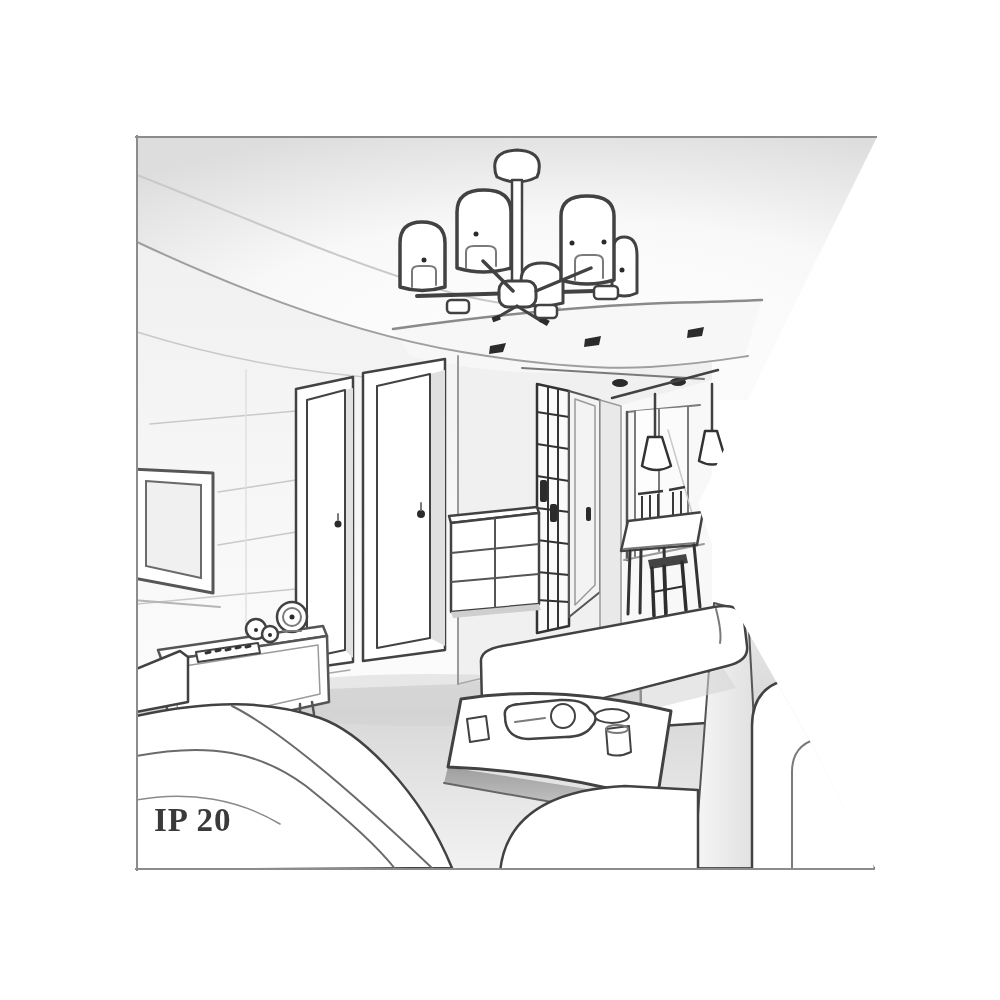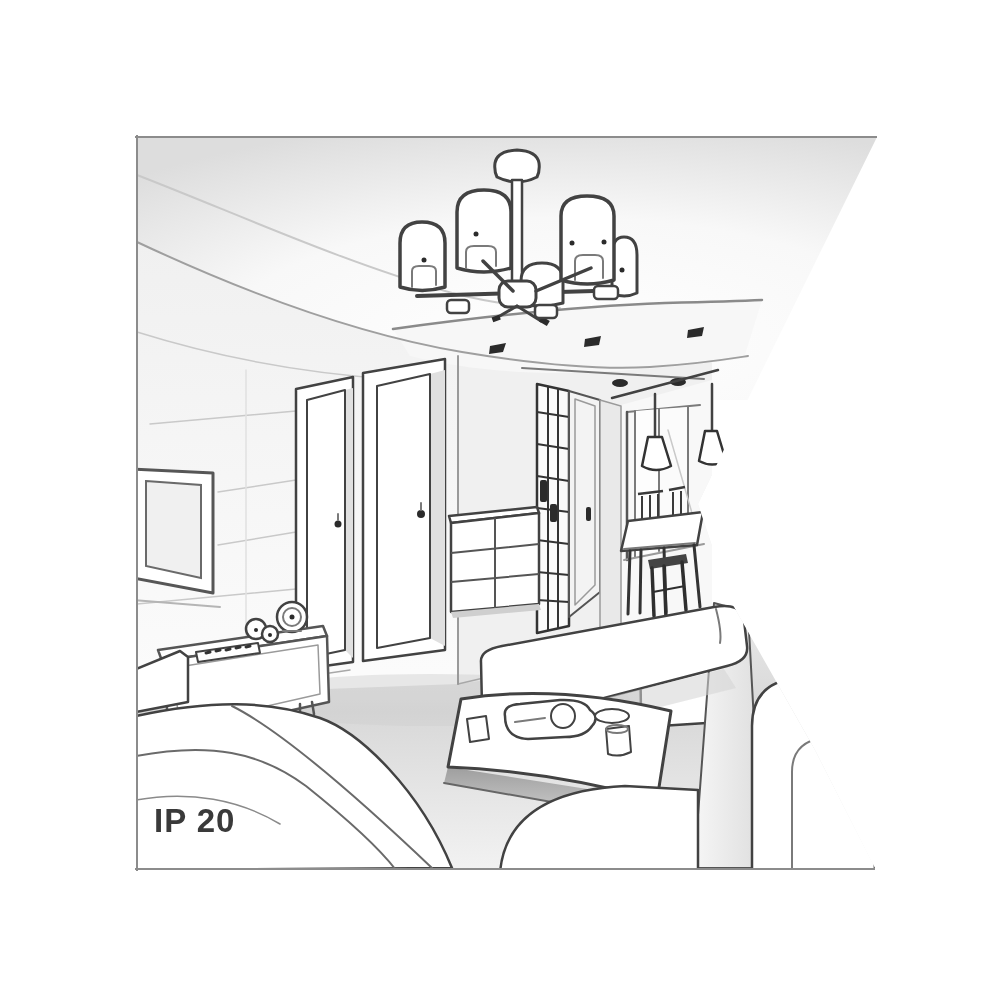--- a/index.html
+++ b/index.html
@@ -2,21 +2,21 @@
 <html style="--background: #ffffff; --border: #8c8c8c; --line-dark: #424242; --line-mid: #7a7a7a; --line-light: #c9c9c9; --fill-white: #ffffff; --fill-light: #f2f2f2; --fill-soft: #f7f7f7; --fill-shadow: #d5d5d5; --accent-dark: #2b2b2b; --label-color: #3a3a3a;"><head>
 <meta charset="utf-8">
 <style>
   :root{
     --background:#ffffff; --border:#8c8c8c; --line-dark:#424242; --line-mid:#7a7a7a;
     --line-light:#c9c9c9; --fill-white:#ffffff; --fill-light:#f2f2f2; --fill-soft:#f7f7f7;
     --fill-shadow:#d5d5d5; --accent-dark:#2b2b2b; --label-color:#3a3a3a;
   }
   html,body{margin:0;padding:0;background:var(--background);}
   .stage{position:relative;width:1000px;height:1000px;background:var(--background);
-         font-family:Liberation Sans, sans-serif;overflow:hidden;}
+         font-family:Liberation Serif, serif;overflow:hidden;}
   .stage svg{position:absolute;left:0;top:0;}
   .ip-label{position:absolute;left:154px;top:802px;font-size:33px;font-weight:600;
             letter-spacing:1px;color:var(--label-color);}
   
   .s1{stroke:var(--line-dark);stroke-width:2.5;fill:none;stroke-linecap:round;stroke-linejoin:round;}
   .s1f{stroke:var(--line-dark);stroke-width:2.5;fill:var(--fill-white);stroke-linecap:round;stroke-linejoin:round;}
   .s2{stroke:var(--line-mid);stroke-width:2;fill:none;stroke-linecap:round;stroke-linejoin:round;}
   .s3{stroke:var(--line-light);stroke-width:1.5;fill:none;stroke-linecap:round;stroke-linejoin:round;}
   .dk{fill:var(--accent-dark);stroke:none;}
   .bdr{stroke:var(--border);stroke-width:2;fill:none;stroke-linecap:square;}

